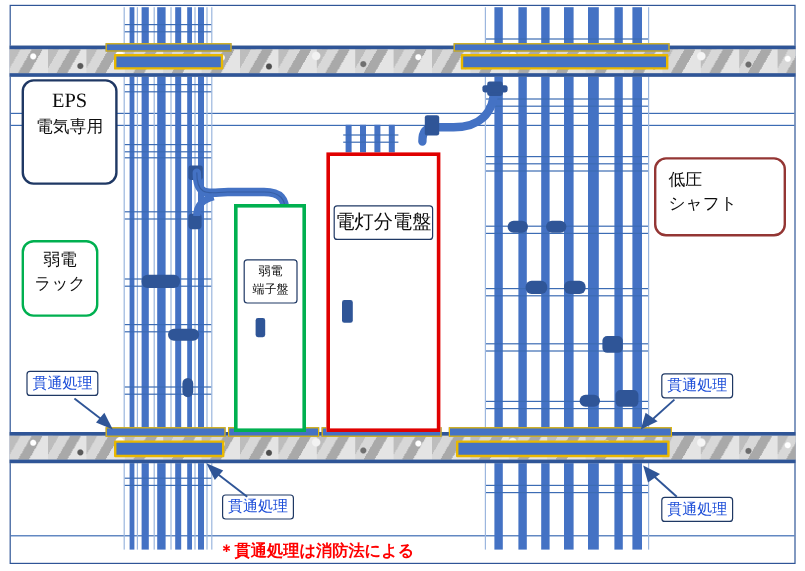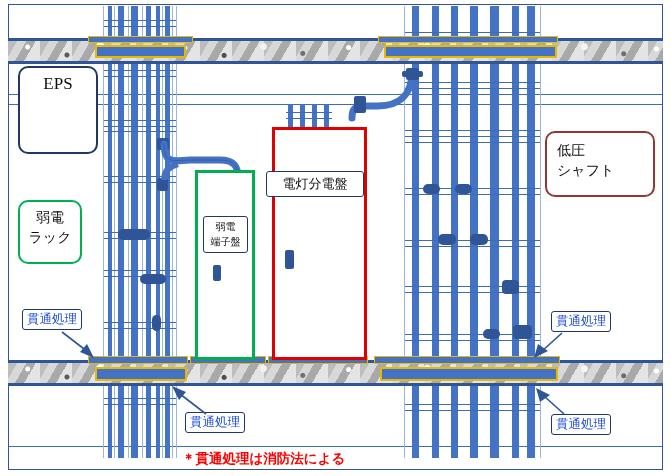--- a/index.html
+++ b/index.html
@@ -189,25 +189,26 @@
   <div class="pen" style="left:380px;top:367px;width:178px;height:14px;"></div>
 
   <div class="panel" id="panel-green" style="left:195px;top:170px;width:60px;height:190px;"></div>
   <div class="panel-tag" style="left:203px;top:216px;width:45px;padding:3px 0;font-size:10px;line-height:1.25;">
     <span class="eps-line">弱電</span>
     <span class="eps-line">端子盤</span>
   </div>
   <div class="knob" style="left:213px;top:265px;width:8px;height:16px;border-radius:2px;"></div>
 
   <div class="panel" id="panel-red" style="left:272px;top:127px;width:95px;height:233px;"></div>
-  <div class="panel-tag" style="left:266px;top:171px;width:98px;padding:3px 0;font-size:13px;">電灯分電盤</div>
+  <div class="panel-tag" style="left:278px;top:171px;width:83px;padding:3px 0;font-size:16px;">電灯分電盤</div>
   <div class="knob" style="left:285px;top:250px;width:9px;height:19px;border-radius:2px;"></div>
 
   <div class="lbl lbl-round lbl-navy" style="left:18px;top:66px;width:80px;height:88px;padding-top:4px;font-size:16px;">
     <span class="eps-line" style="font-size:17px;">EPS</span>
+    <span class="eps-line" style="font-size:14px;">電気専用</span>
   </div>
 
   <div class="lbl lbl-round lbl-green" style="left:18px;top:200px;width:64px;height:64px;padding-top:6px;font-size:14px;">
     <span class="eps-line">弱電</span>
     <span class="eps-line">ラック</span>
   </div>
 
   <div class="lbl lbl-round lbl-darkred" style="left:545px;top:131px;width:110px;height:66px;padding-top:8px;font-size:14px;text-align:left;padding-left:10px;">
     <span class="eps-line">低圧</span>
     <span class="eps-line">シャフト</span>

